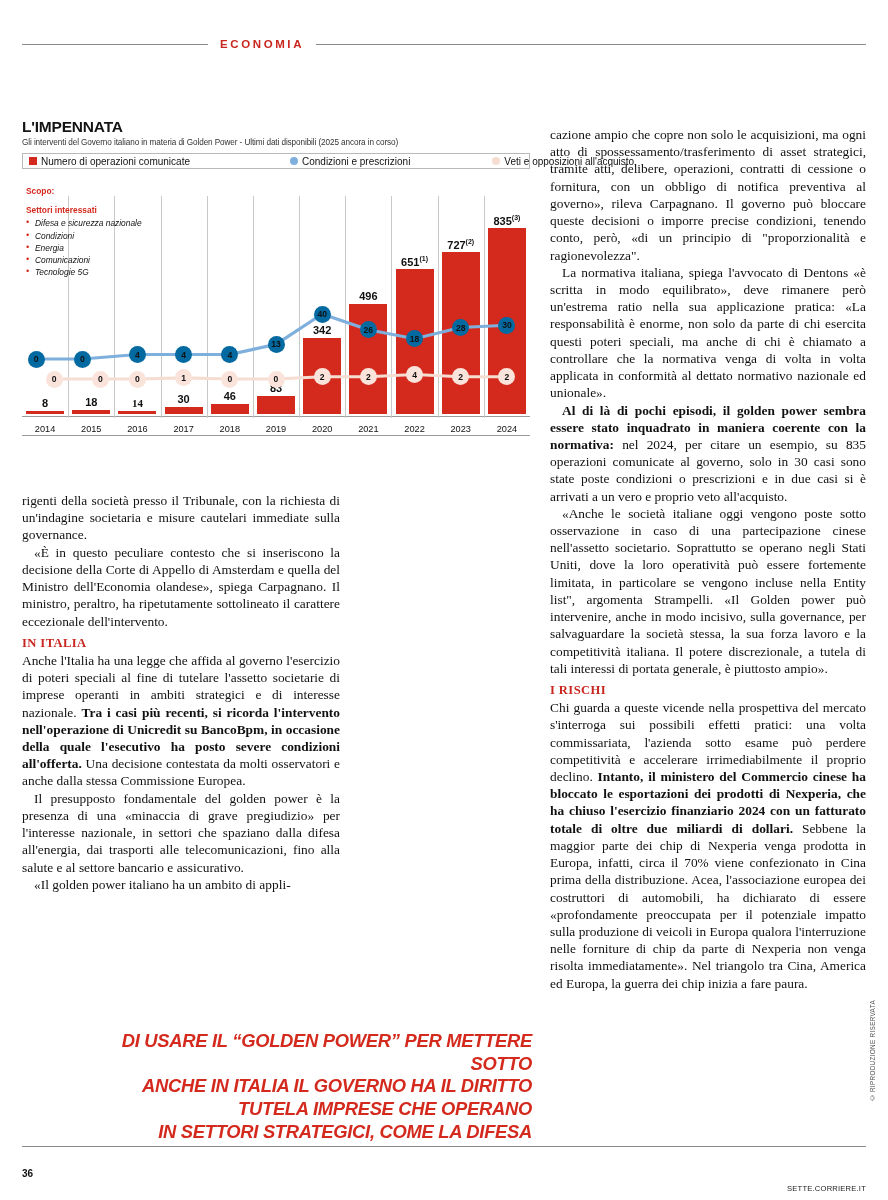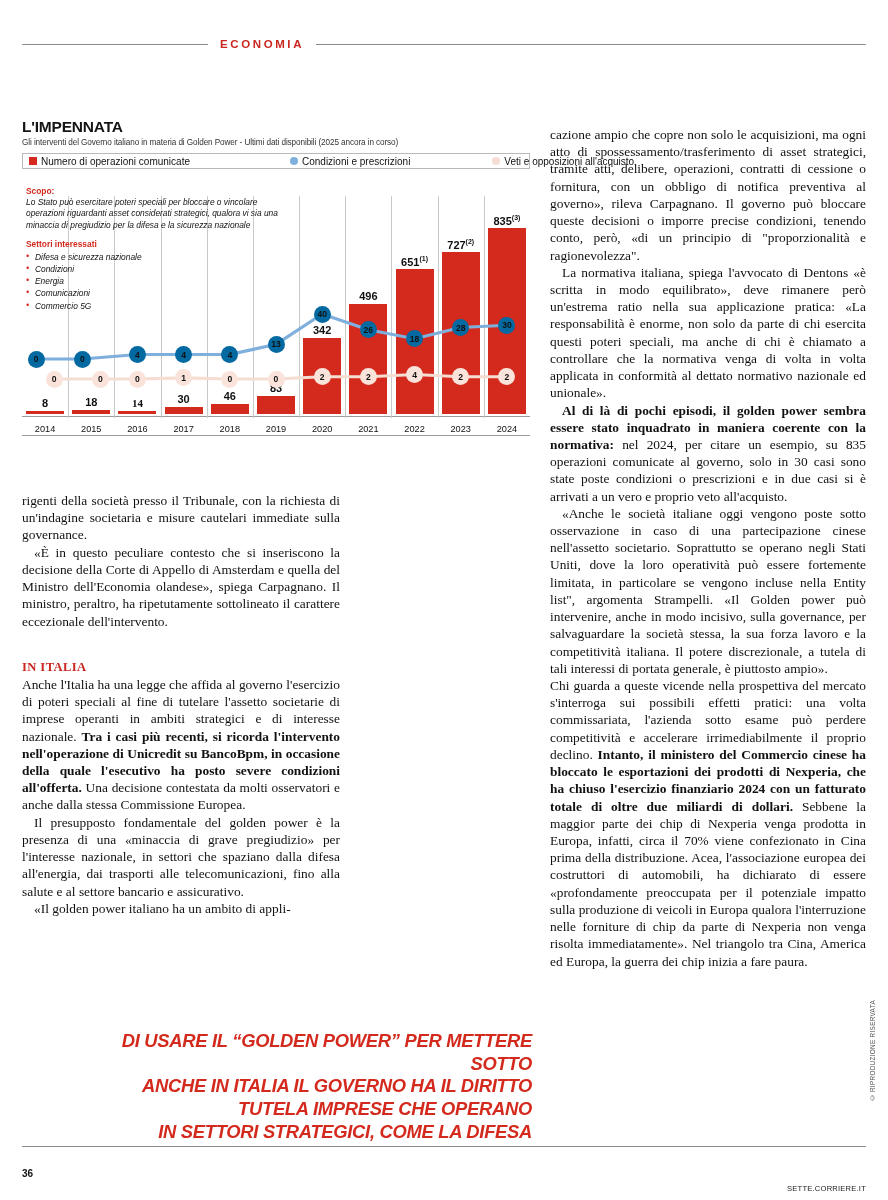--- a/index.html
+++ b/index.html
@@ -110,21 +110,21 @@
     font-size: 13.4px; line-height: 1.285;
     color: #111; text-align: justify;
   }
   .col p { margin: 0; text-indent: 12px; }
   .col p.noind { text-indent: 0; }
   .col-left { left: 22px; top: 492px; width: 318px; }
   .col-right { left: 550px; top: 126px; width: 316px; }
   .sec-head {
     font-family: "Liberation Serif", serif;
     color: #c8261f; font-weight: bold; font-size: 12.6px;
-    letter-spacing: 0.4px; margin: 29px 0 1px 0; text-indent: 0;
+    letter-spacing: 0.4px; margin: 5px 0 1px 0; text-indent: 0;
   }
   b { font-weight: bold; }
 
   
   .pullquote {
     position: absolute; left: 108px; top: 1030px; width: 424px;
     color: #d42a1e; font-weight: bold; font-style: italic;
     font-size: 18.4px; line-height: 1.23; text-align: right;
     letter-spacing: -0.3px;
   }
@@ -241,28 +241,27 @@
       <div class="marker blue" style="left: 245.5px; top: 139.875px;">13</div>
       <div class="marker blue" style="left: 291.682px; top: 109.5px;">40</div>
       <div class="marker blue" style="left: 337.864px; top: 125.25px;">26</div>
       <div class="marker blue" style="left: 384.045px; top: 134.25px;">18</div>
       <div class="marker blue" style="left: 430.227px; top: 123px;">28</div>
       <div class="marker blue" style="left: 476.409px; top: 120.75px;">30</div>
     </div>
 
   <div class="note">
     <div><span class="note-head">Scopo:</span></div>
-    <div class="note-body">Lo Stato può esercitare poteri speciali per bloccare o vincolare operazioni riguardanti asset considerati strategici, qualora vi sia una minaccia di pregiudizio per la difesa e la sicurezza nazionale</div>
     <div class="note-head2">Settori interessati</div>
     <ul class="note-list" id="sector-list">
         <li>Difesa e sicurezza nazionale</li>
         <li>Condizioni</li>
         <li>Energia</li>
         <li>Comunicazioni</li>
-        <li>Commercio 5G</li>
+        <li>Tecnologie 5G</li>
       </ul>
   </div>
 
 
   <div class="col col-left">
     <p class="noind">rigenti della società presso il Tribunale, con la richiesta di un'indagine societaria e misure cautelari immediate sulla governance.</p>
     <p>«È in questo peculiare contesto che si inseriscono la decisione della Corte di Appello di Amsterdam e quella del Ministro dell'Economia olandese», spiega Carpagnano. Il ministro, peraltro, ha ripetutamente sottolineato il carattere eccezionale dell'intervento.</p>
     <div class="sec-head">IN ITALIA</div>
     <p class="noind">
       <span>Anche l'Italia ha una legge che affida al governo l'esercizio di poteri speciali al fine di tutelare l'assetto societarie di imprese operanti in ambiti strategici e di interesse nazionale. </span><b>Tra i casi più recenti, si ricorda l'intervento nell'operazione di Unicredit su BancoBpm, in occasione della quale l'esecutivo ha posto severe condizioni all'offerta.</b><span> Una decisione contestata da molti osservatori e anche dalla stessa Commissione Europea.</span>
@@ -271,20 +270,21 @@
     <p>«Il golden power italiano ha un ambito di appli-</p>
   </div>
 
   <div class="col col-right">
     <p class="noind">cazione ampio che copre non solo le acquisizioni, ma ogni atto di spossessamento/trasferimento di asset strategici, tramite atti, delibere, operazioni, contratti di cessione o fornitura, con un obbligo di notifica preventiva al governo», rileva Carpagnano. Il governo può bloccare queste decisioni o imporre precise condizioni, tenendo conto, però, «di un principio di "proporzionalità e ragionevolezza".</p>
     <p>La normativa italiana, spiega l'avvocato di Dentons «è scritta in modo equilibrato», deve rimanere però un'estrema ratio nella sua applicazione pratica: «La responsabilità è enorme, non solo da parte di chi esercita questi poteri speciali, ma anche di chi è chiamato a controllare che la normativa venga di volta in volta applicata in conformità al dettato normativo nazionale ed unionale».</p>
     <p>
       <b>Al di là di pochi episodi, il golden power sembra essere stato inquadrato in maniera coerente con la normativa:</b><span> nel 2024, per citare un esempio, su 835 operazioni comunicate al governo, solo in 30 casi sono state poste condizioni o prescrizioni e in due casi si è arrivati a un vero e proprio veto all'acquisto.</span>
     </p>
     <p>«Anche le società italiane oggi vengono poste sotto osservazione in caso di una partecipazione cinese nell'assetto societario. Soprattutto se operano negli Stati Uniti, dove la loro operatività può essere fortemente limitata, in particolare se vengono incluse nella Entity list", argomenta Strampelli. «Il Golden power può intervenire, anche in modo incisivo, sulla governance, per salvaguardare la società stessa, la sua forza lavoro e la competitività italiana. Il potere discrezionale, a tutela di tali interessi di portata generale, è piuttosto ampio».</p>
+    <div class="sec-head">I RISCHI</div>
     <p class="noind">
       <span>Chi guarda a queste vicende nella prospettiva del mercato s'interroga sui possibili effetti pratici: una volta commissariata, l'azienda sotto esame può perdere competitività e accelerare irrimediabilmente il proprio declino. </span><b>Intanto, il ministero del Commercio cinese ha bloccato le esportazioni dei prodotti di Nexperia, che ha chiuso l'esercizio finanziario 2024 con un fatturato totale di oltre due miliardi di dollari.</b><span> Sebbene la maggior parte dei chip di Nexperia venga prodotta in Europa, infatti, circa il 70% viene confezionato in Cina prima della distribuzione. Acea, l'associazione europea dei costruttori di automobili, ha dichiarato di essere «profondamente preoccupata per il potenziale impatto sulla produzione di veicoli in Europa qualora l'interruzione nelle forniture di chip da parte di Nexperia non venga risolta immediatamente». Nel triangolo tra Cina, America ed Europa, la guerra dei chip inizia a fare paura.</span>
     </p>
   </div>
 
   <div class="pullquote" id="pullquote">
       <div>DI USARE IL “GOLDEN POWER” PER METTERE SOTTO</div>
       <div>ANCHE IN ITALIA IL GOVERNO HA IL DIRITTO</div>
       <div>TUTELA IMPRESE CHE OPERANO</div>
       <div>IN SETTORI STRATEGICI, COME LA DIFESA</div>

